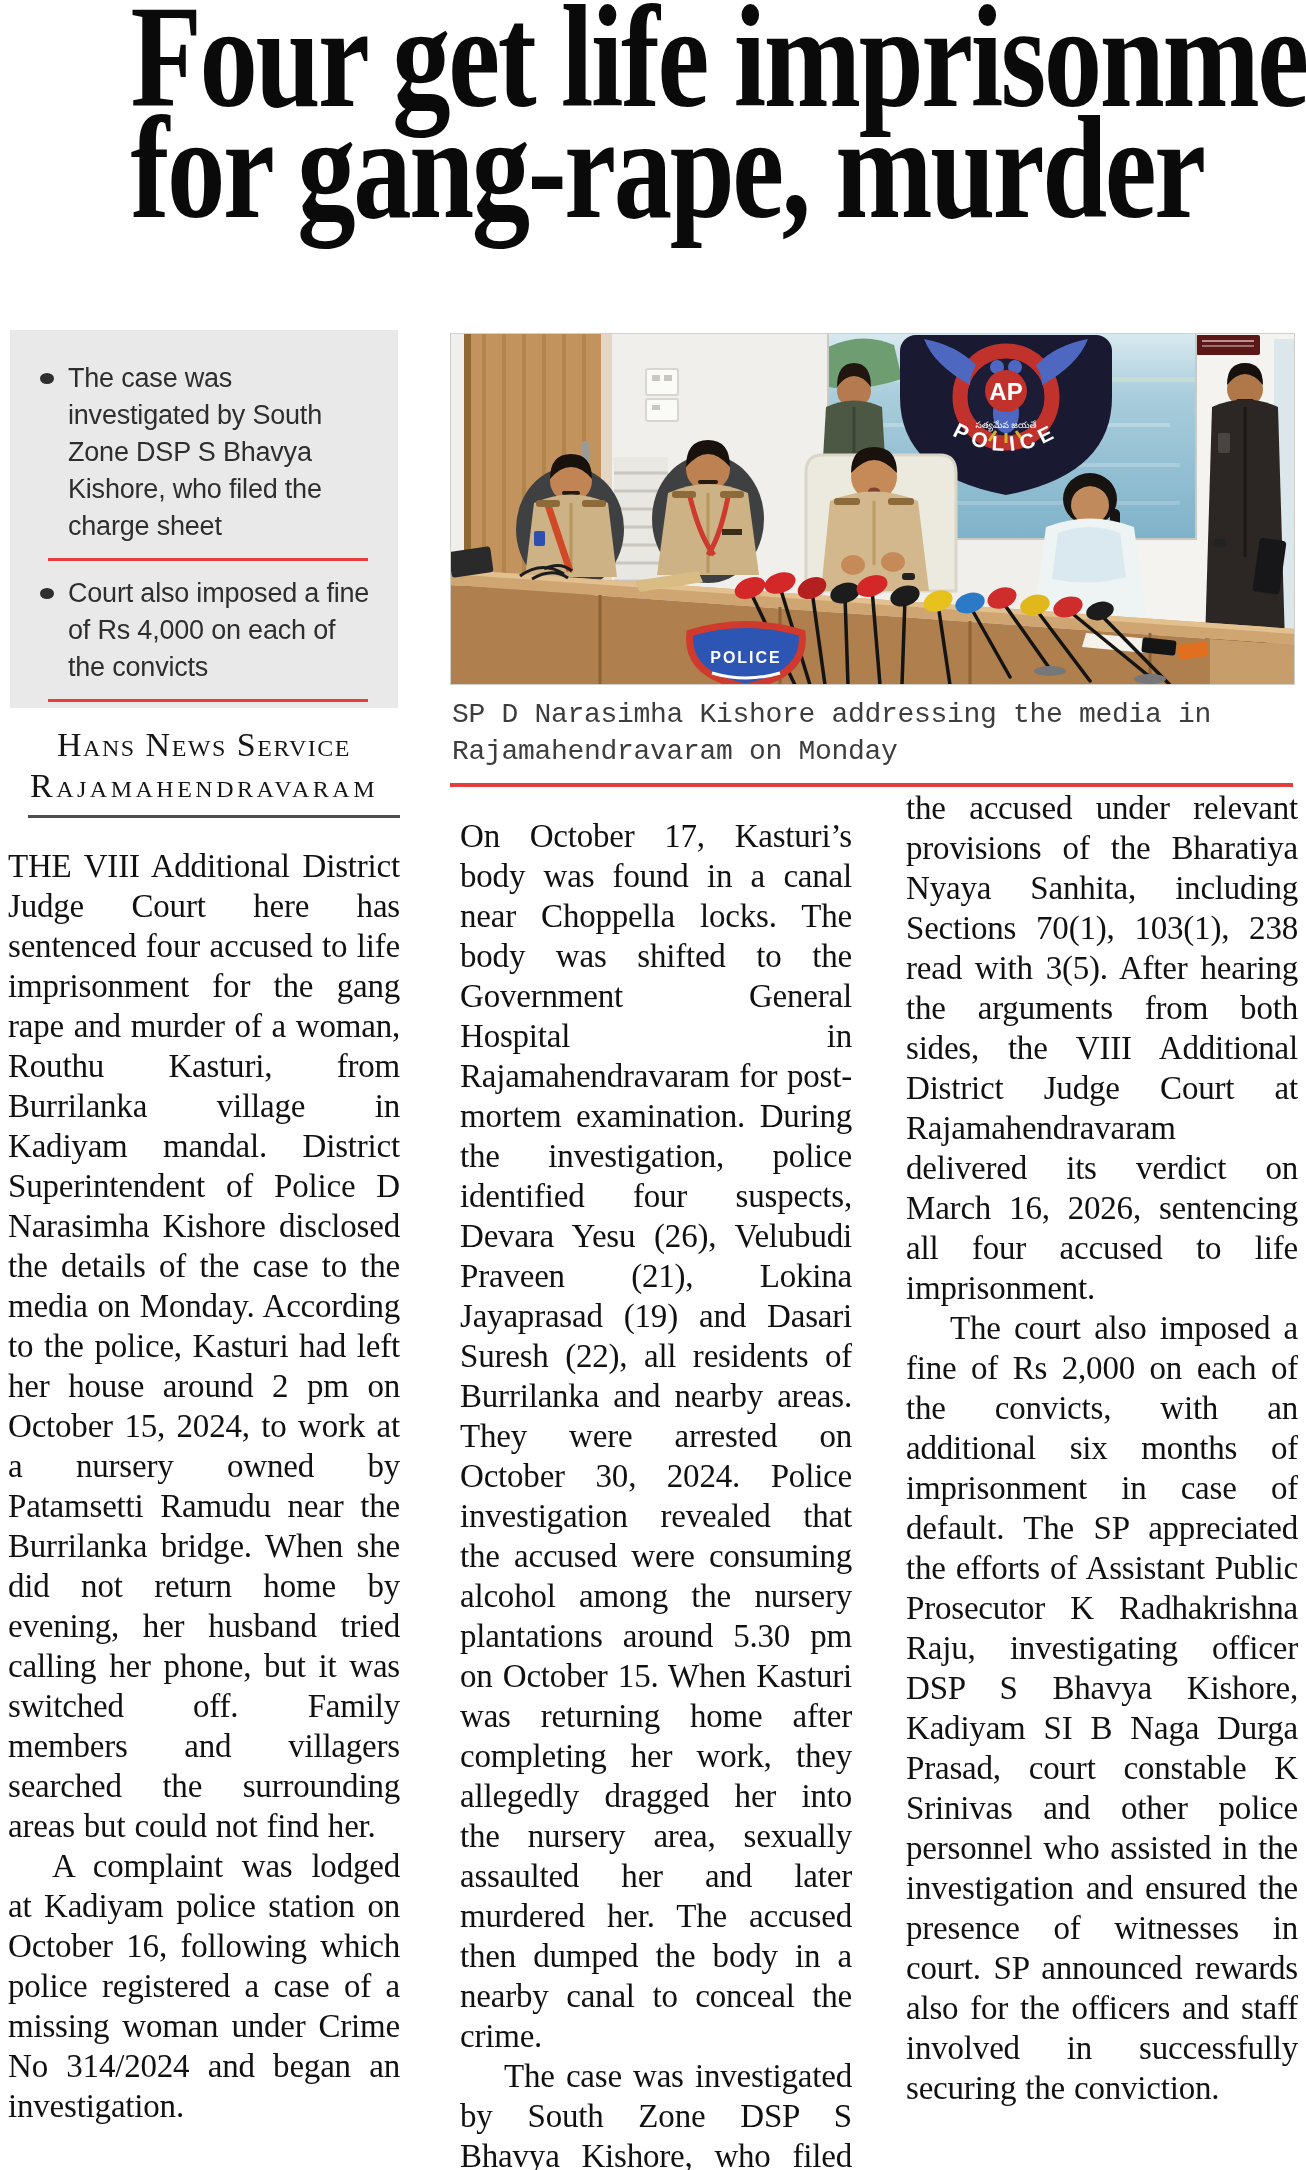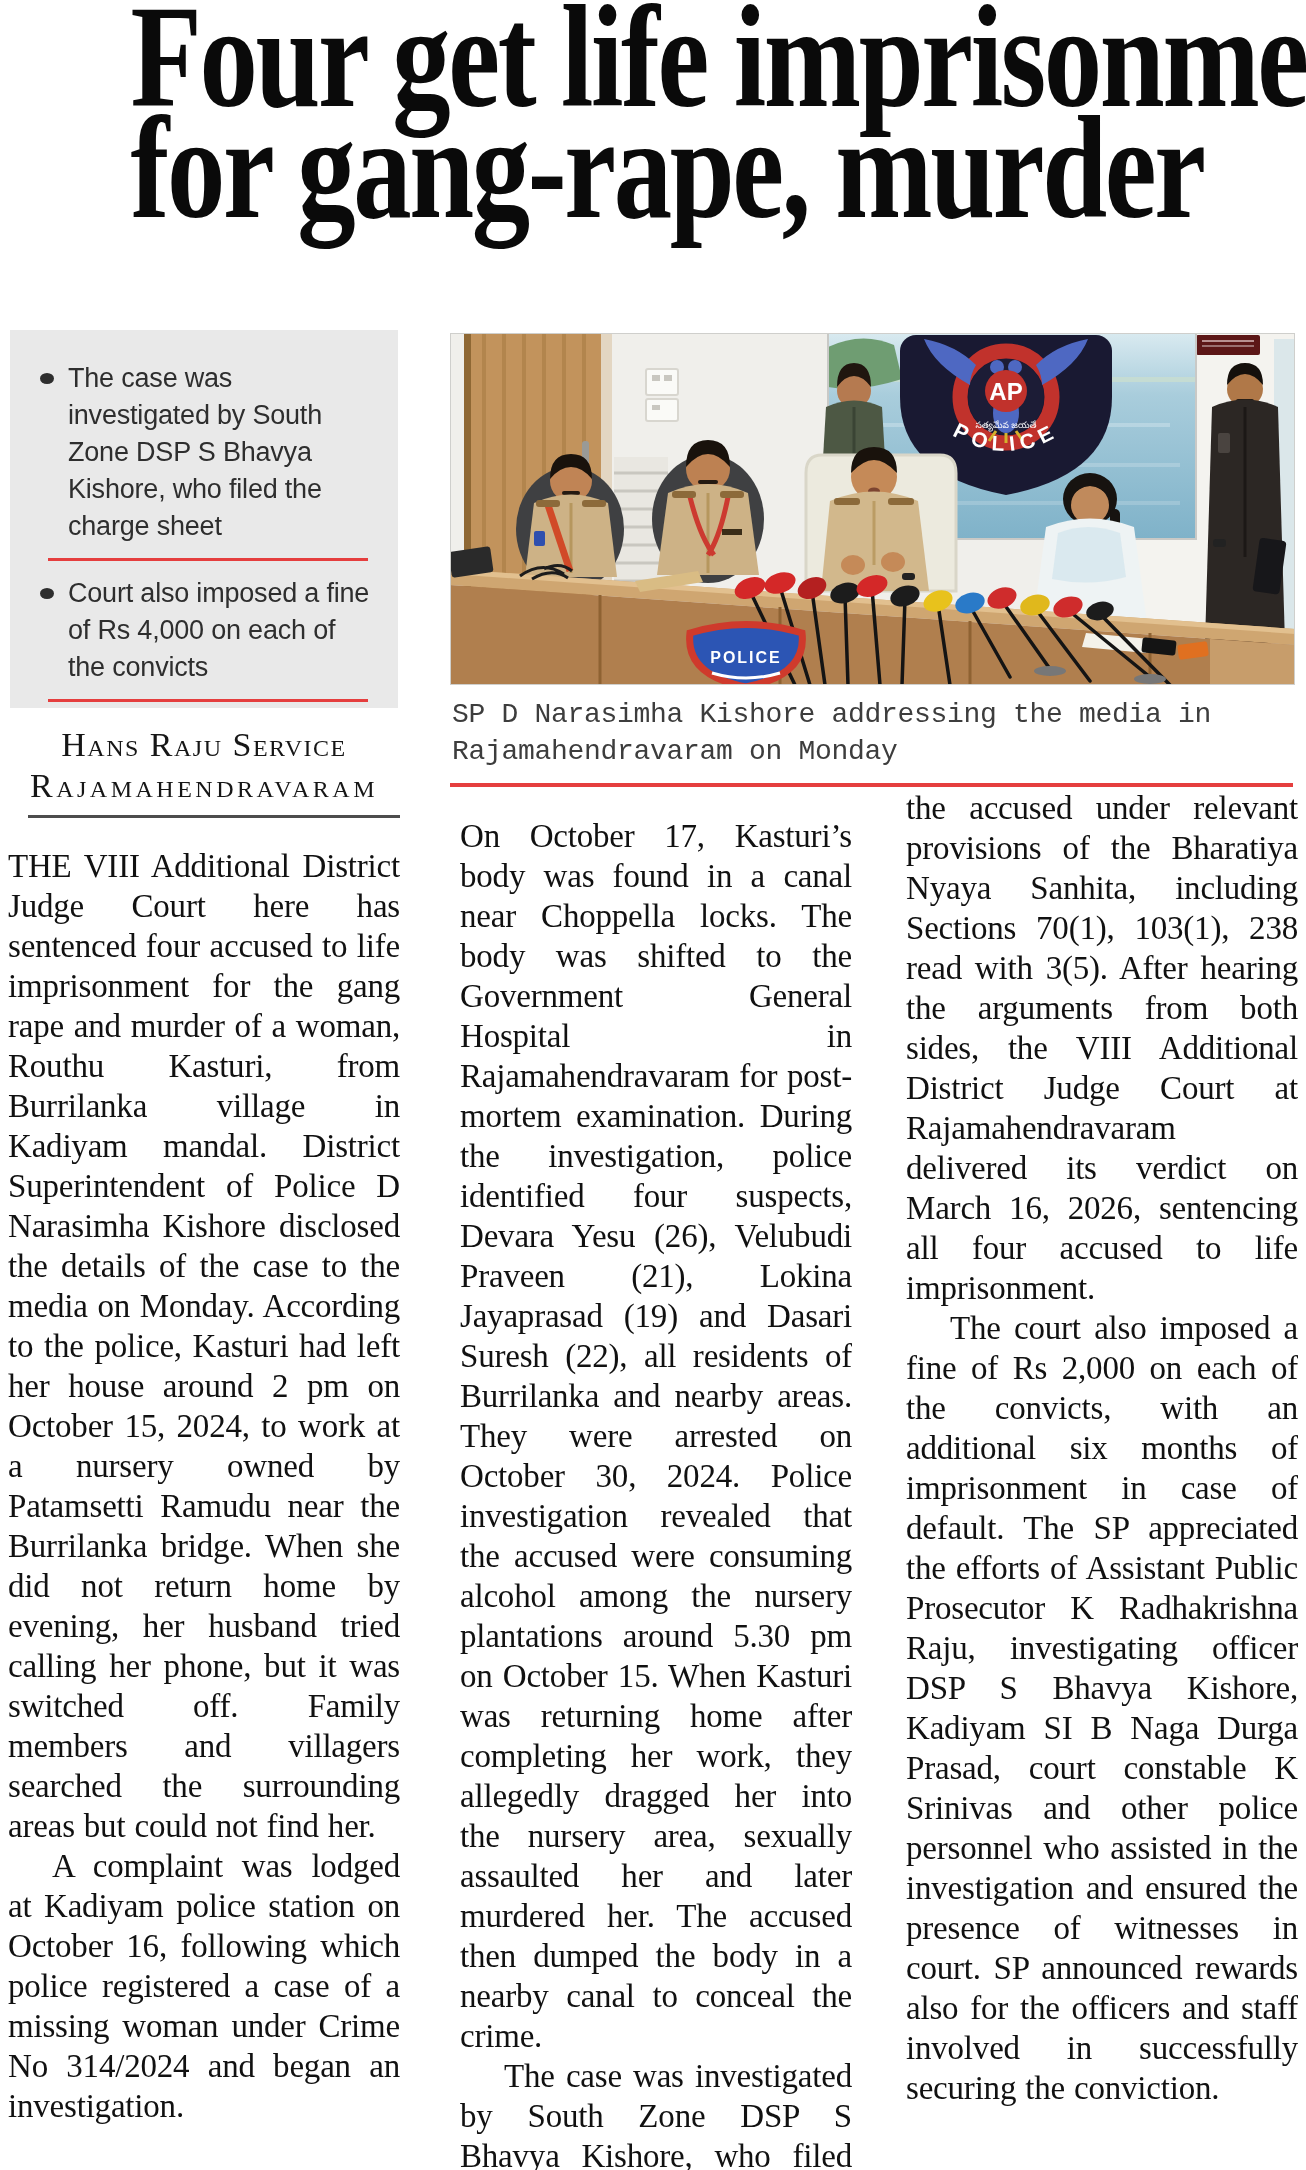--- a/index.html
+++ b/index.html
@@ -62,21 +62,21 @@
     </div>
     <div class="hdiv"></div>
     <div class="hitem">
       <span class="hdot"></span>
       <span>Court also imposed a fine of Rs 4,000 on each of the convicts</span>
     </div>
     <div class="hdiv"></div>
   </div>
 
   <div class="byline">
-    <span class="by1">Hans Raju Service</span>
+    <span class="by1">Hans News Service</span>
     <span class="by2">Rajamahendravaram</span>
   </div>
   <div class="byrule"></div>
 
   <div class="photo">
     <svg viewBox="0 0 845 352" width="845" height="352" xmlns="http://www.w3.org/2000/svg">
       <defs>
         <path id="police-arc" d="M490 94 Q556 142 622 94"></path>
         <linearGradient id="sea" x1="0" y1="0" x2="0" y2="1">
           <stop offset="0" stop-color="#d9eaf0"></stop>

